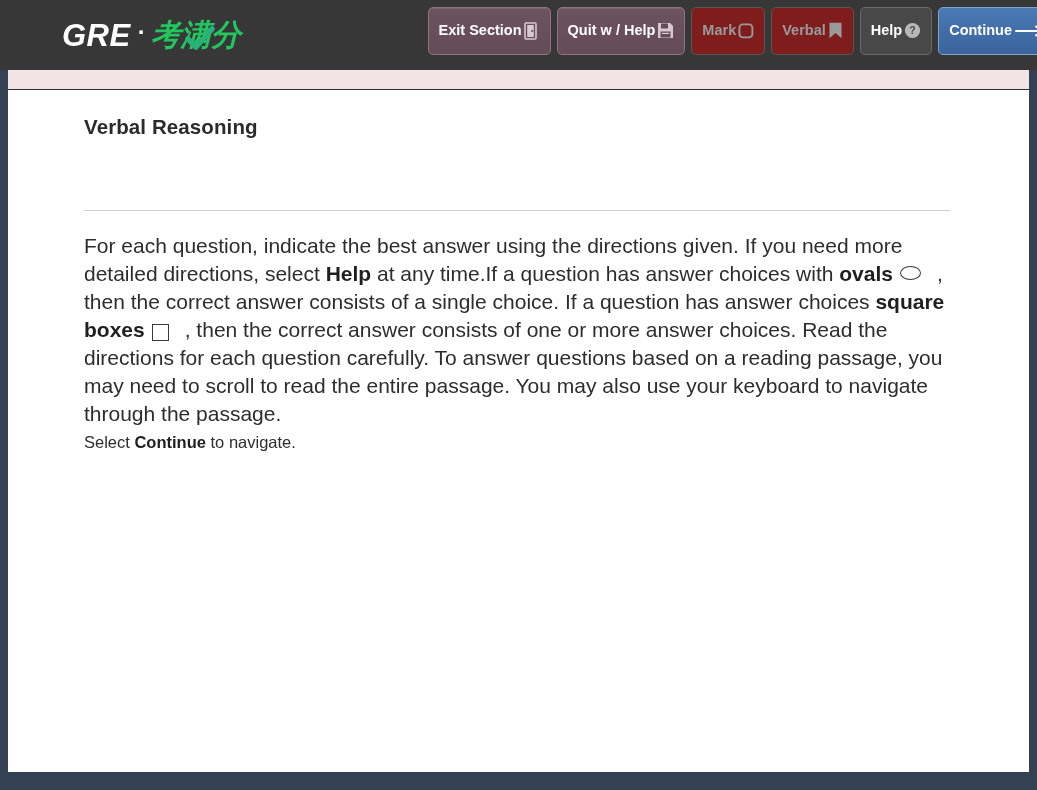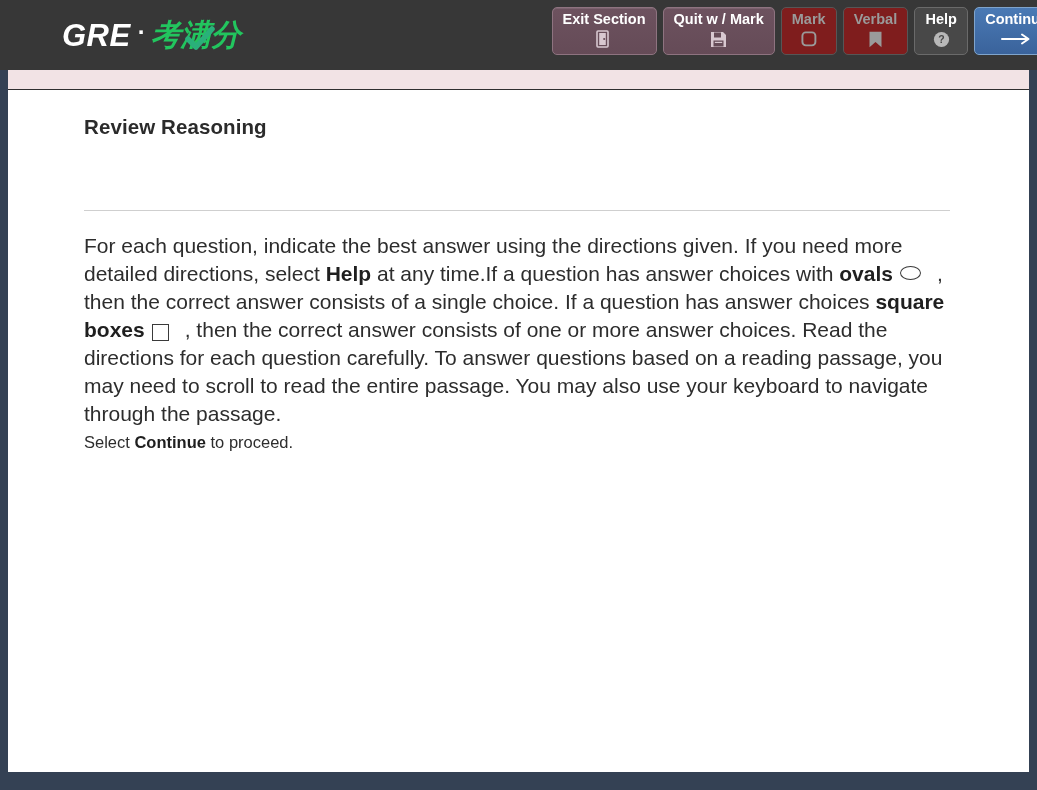--- a/index.html
+++ b/index.html
@@ -84,21 +84,21 @@
     margin-right: 22px;
     display: flex;
     align-items: flex-start;
     gap: 6px;
     height: 56px;
   }
   .tbtn {
     border-radius: 5px;
     padding: 4px 10px 5px 10px;
     display: flex;
-    flex-direction: column;
+    flex-direction: row;
     align-items: center;
     justify-content: center;
     gap: 2px;
     min-width: 54px;
     height: 48px;
     box-sizing: border-box;
     cursor: pointer;
     user-select: none;
     text-align: right;
   }
@@ -264,21 +264,21 @@
         <span class="ico">
           <svg width="16" height="18" viewBox="0 0 16 18">
             <rect x="1" y="1" width="11" height="16" rx="1" fill="none" stroke="#d8c8d0" stroke-width="1.6"></rect>
             <rect x="3.2" y="3" width="6.6" height="12" fill="#d8c8d0"></rect>
             <circle cx="8.2" cy="9" r="1.1" fill="#654b57"></circle>
           </svg>
         </span>
       </div>
 
       <div class="tbtn mauve">
-        <span class="lbl">Quit w / Mark</span>
+        <span class="lbl">Quit w / Help</span>
         <span class="ico">
           <svg width="17" height="17" viewBox="0 0 17 17">
             <path d="M1 1 h12 l3 3 v12 h-15 z" fill="#d8c8d0"></path>
             <rect x="4" y="1.5" width="7" height="5" fill="#654b57"></rect>
             <rect x="3.5" y="9.5" width="10" height="6" fill="#654b57"></rect>
             <rect x="4.8" y="10.8" width="7.4" height="1.2" fill="#d8c8d0"></rect>
           </svg>
         </span>
       </div>
 
@@ -320,27 +320,27 @@
         </span>
       </div>
 
     </div>
   </div>
 
   <div id="pinkstrip"></div>
 
   <div id="page">
 
-    <div id="section-title">Review Reasoning</div>
+    <div id="section-title">Verbal Reasoning</div>
 
 
     <div id="divider"></div>
 
     <div id="directions">
       <span>For each question, indicate the best answer using the directions given. If you need more detailed directions, select </span><b>Help</b><span> at any time.If a question has answer choices with </span><b>ovals</b><span class="sym sym-oval"></span><span>, then the correct answer consists of a single choice. If a question has answer choices </span><b>square boxes</b><span class="sym sym-square"></span><span>, then the correct answer consists of one or more answer choices. Read the directions for each question carefully. To answer questions based on a reading passage, you may need to scroll to read the entire passage. You may also use your keyboard to navigate through the passage.</span>
     </div>
 
     <div id="proceed">
-      <span>Select </span><b>Continue</b><span> to proceed.</span>
+      <span>Select </span><b>Continue</b><span> to navigate.</span>
     </div>
 
   </div>
 </div>
 
 </body></html>

